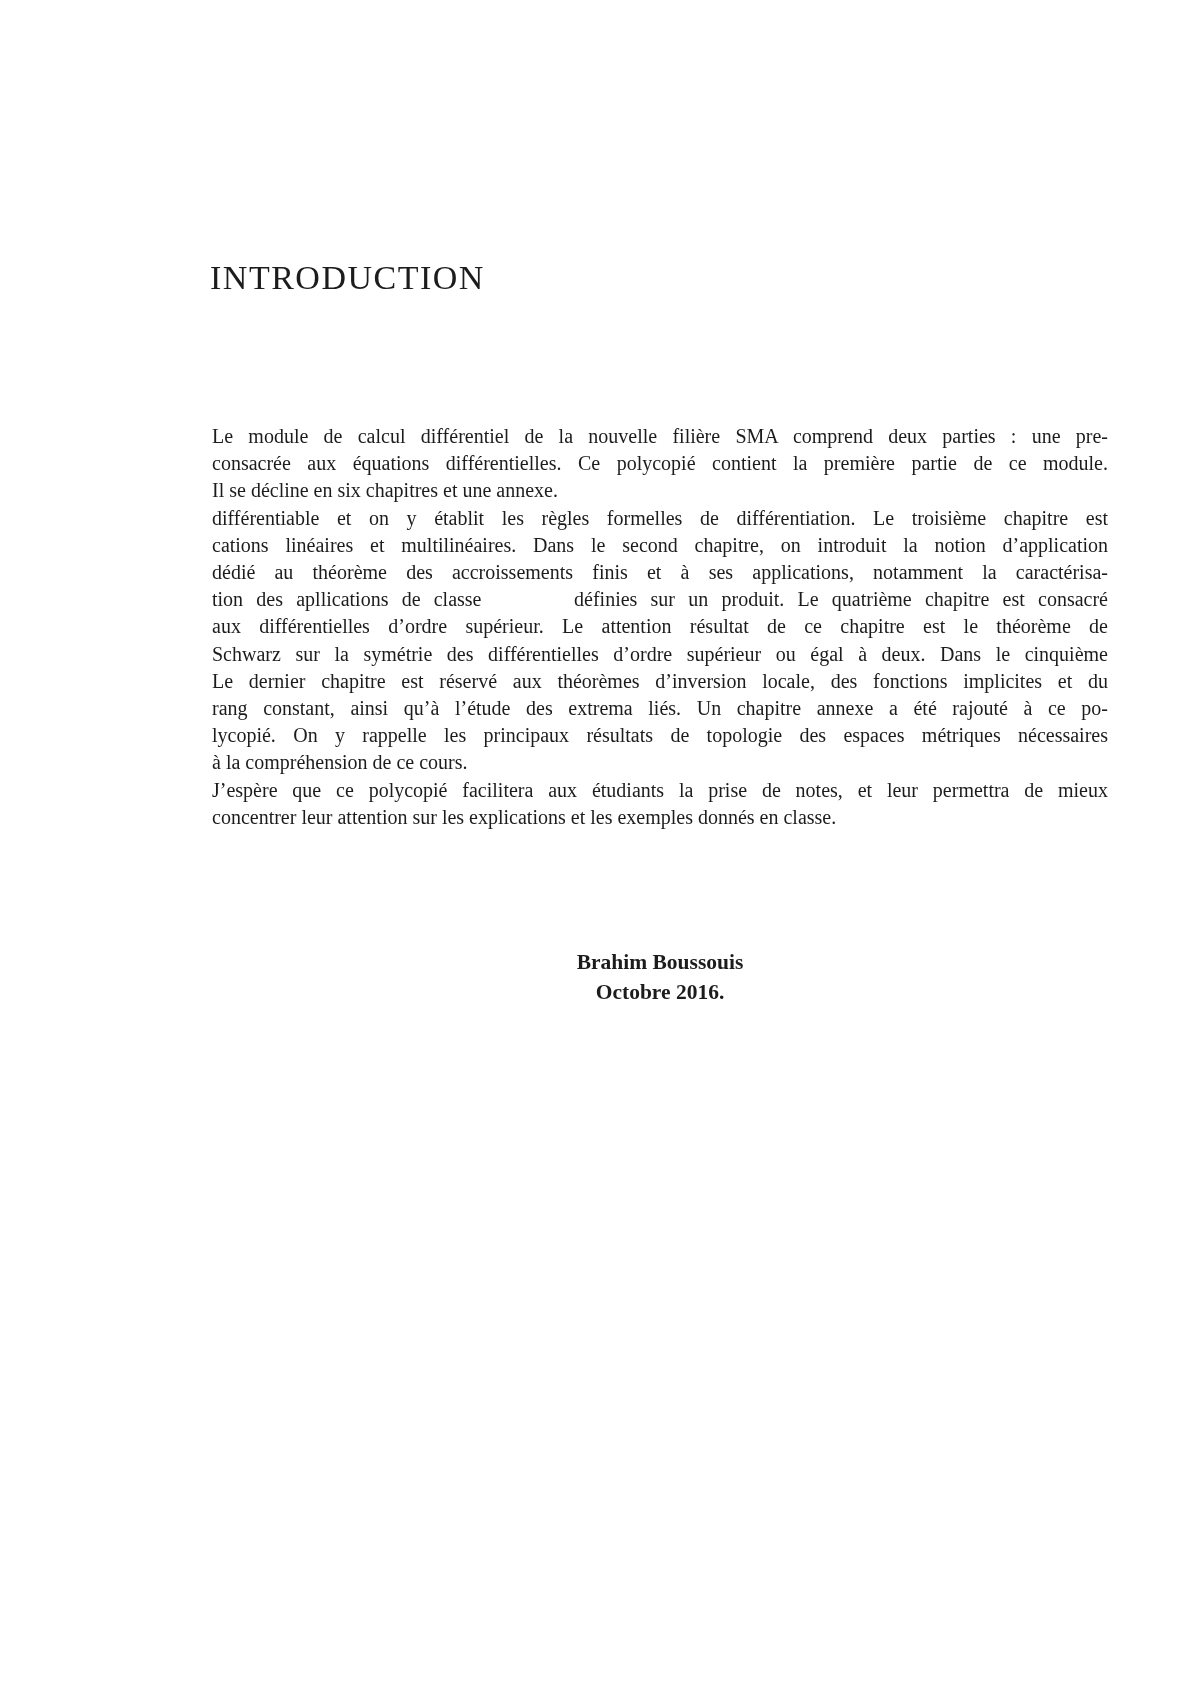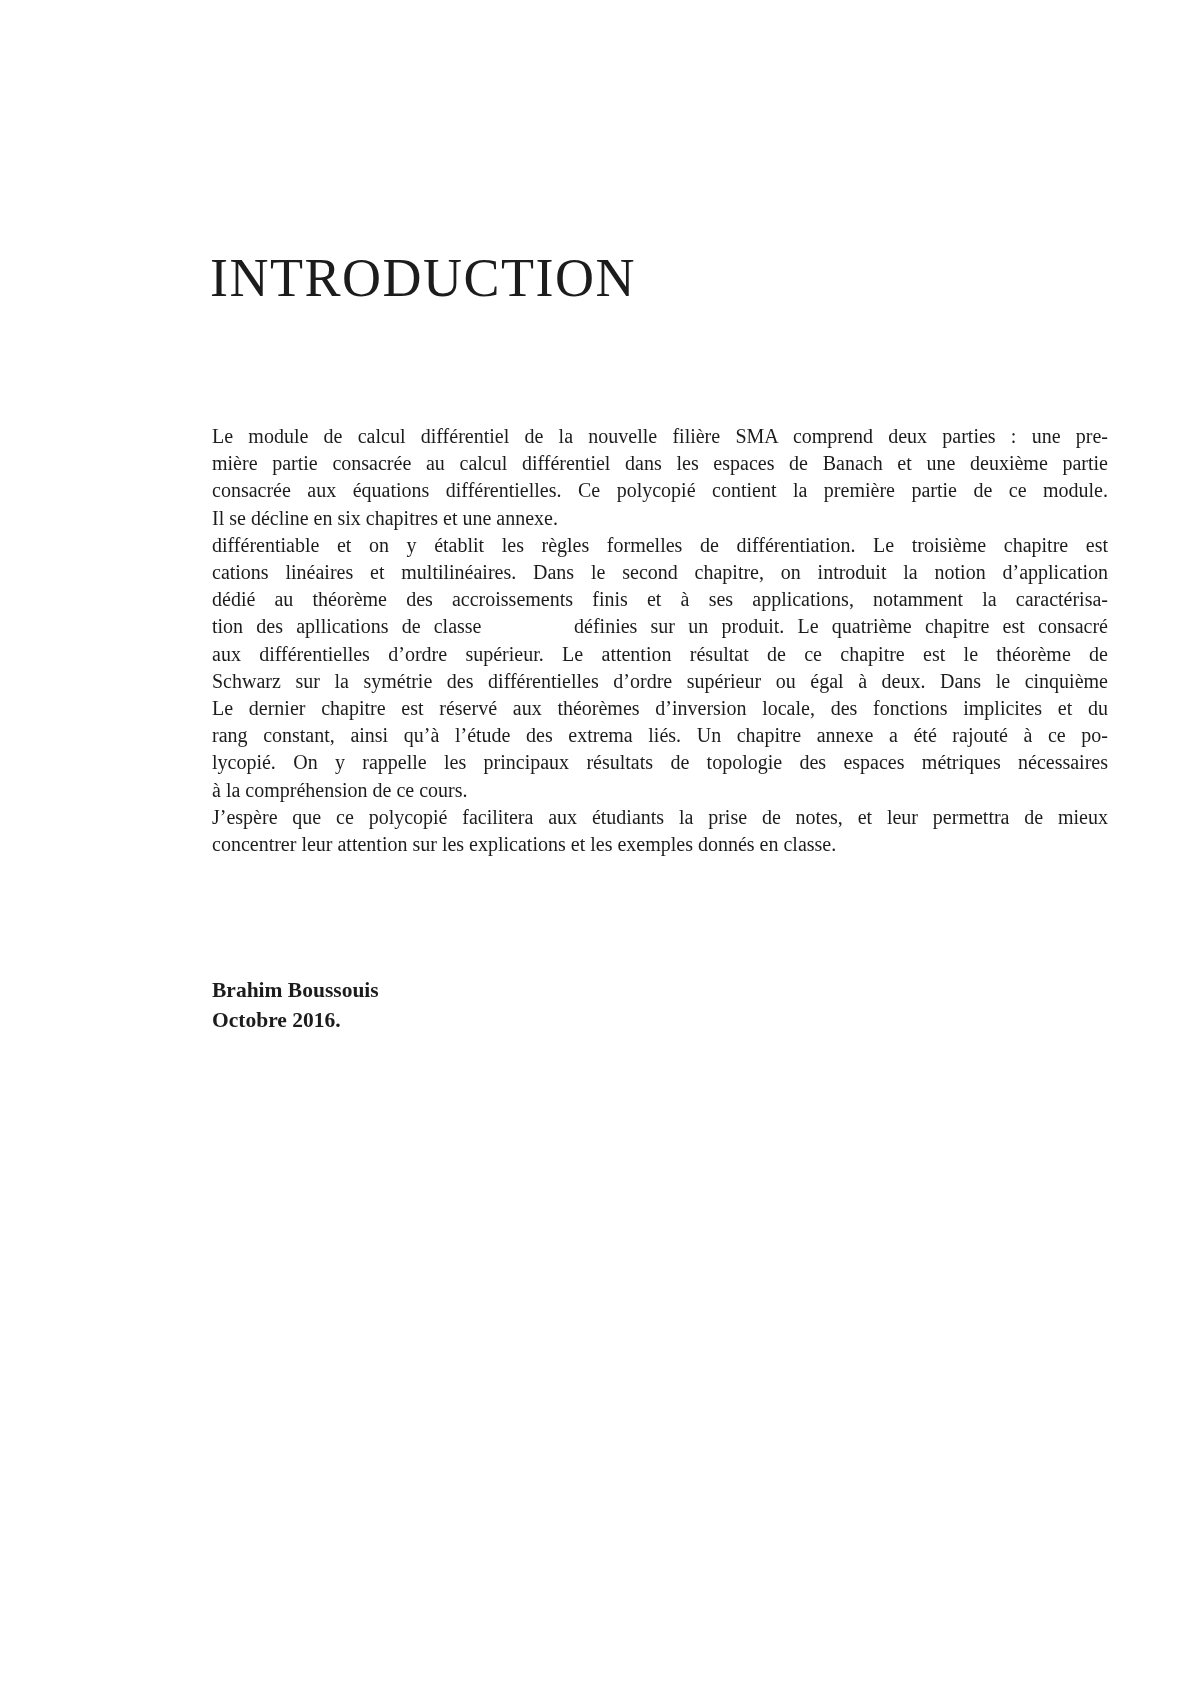--- a/index.html
+++ b/index.html
@@ -14,21 +14,21 @@
     background: #ffffff;
     font-family: "Liberation Serif", serif;
     color: #1c1c1c;
     overflow: hidden;
   }
   .chapter-title {
     position: absolute;
     top: 250px;
     left: 210px;
     margin: 0;
-    font-size: 54px;
+    font-size: 34px;
     font-weight: normal;
     letter-spacing: 1.5px;
     line-height: 56px;
     white-space: nowrap;
   }
   .body-text {
     position: absolute;
     top: 423px;
     left: 212px;
     width: 896px;
@@ -40,45 +40,43 @@
     text-align-last: justify;
   }
   .body-line.para-end {
     text-align-last: left;
   }
   .signature {
     position: absolute;
     top: 947px;
     left: 212px;
     width: 896px;
-    text-align: left;
+    text-align: center;
     font-weight: bold;
     font-size: 21.5px;
     line-height: 30px;
-    margin-top: 28px;
   }
   .folio {
     position: absolute;
     top: 1521px;
     left: 212px;
     width: 896px;
     text-align: center;
     font-size: 20px;
   }
 </style>
 </head>
 <body>
 
 <div class="page">
 
   <h1 class="chapter-title">INTRODUCTION</h1>
 
   <div class="body-text">
       <div class="body-line">Le module de calcul différentiel de la nouvelle filière SMA comprend deux parties : une pre-</div>
-      <div class="body-line">mière partie consacrée au calcul différentiel dans les espaces de Banach et une deuxième partie</div>
       <div class="body-line">consacrée aux équations différentielles. Ce polycopié contient la première partie de ce module.</div>
       <div class="body-line para-end">Il se décline en six chapitres et une annexe.</div>
       <div class="body-line">différentiable et on y établit les règles formelles de différentiation. Le troisième chapitre est</div>
       <div class="body-line">cations linéaires et multilinéaires. Dans le second chapitre, on introduit la notion d’application</div>
       <div class="body-line">dédié au théorème des accroissements finis et à ses applications, notamment la caractérisa-</div>
       <div class="body-line">tion des apllications de classe&nbsp;&nbsp;&nbsp;&nbsp;&nbsp;&nbsp; définies sur un produit. Le quatrième chapitre est consacré</div>
       <div class="body-line">aux différentielles d’ordre supérieur. Le attention résultat de ce chapitre est le théorème de</div>
       <div class="body-line">Schwarz sur la symétrie des différentielles d’ordre supérieur ou égal à deux. Dans le cinquième</div>
       <div class="body-line">Le dernier chapitre est réservé aux théorèmes d’inversion locale, des fonctions implicites et du</div>
       <div class="body-line">rang constant, ainsi qu’à l’étude des extrema liés. Un chapitre annexe a été rajouté à ce po-</div>

